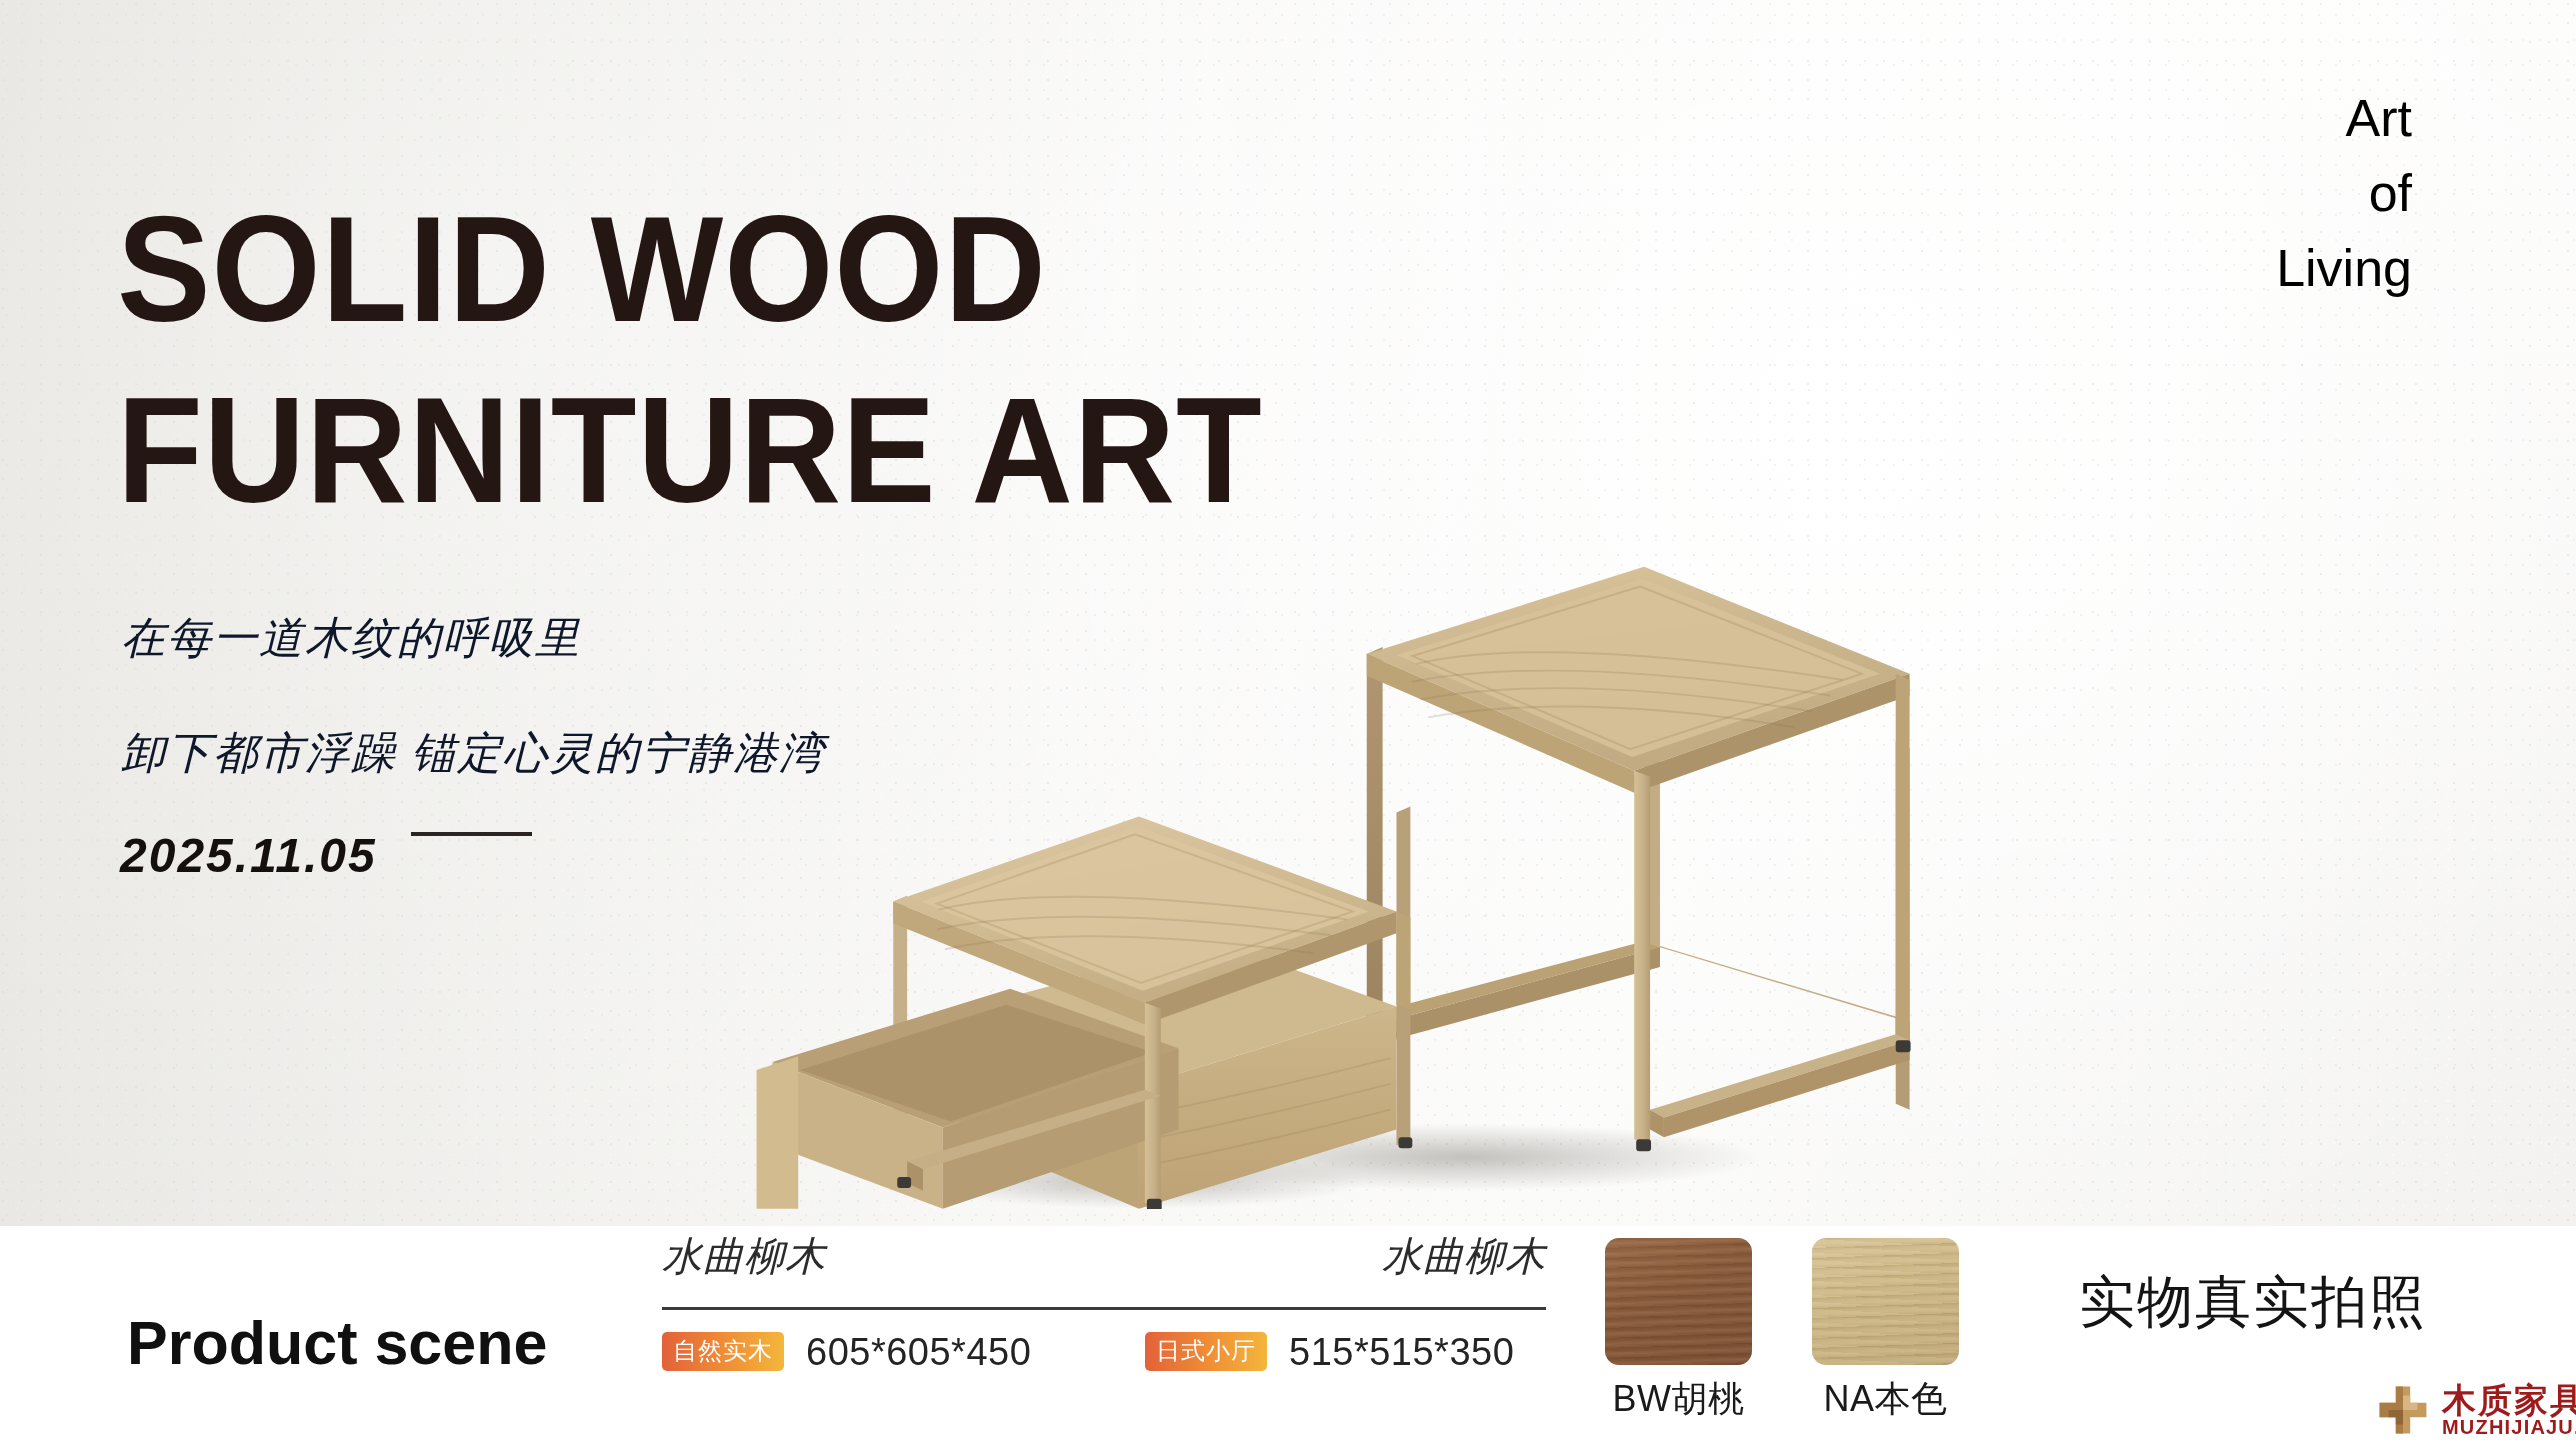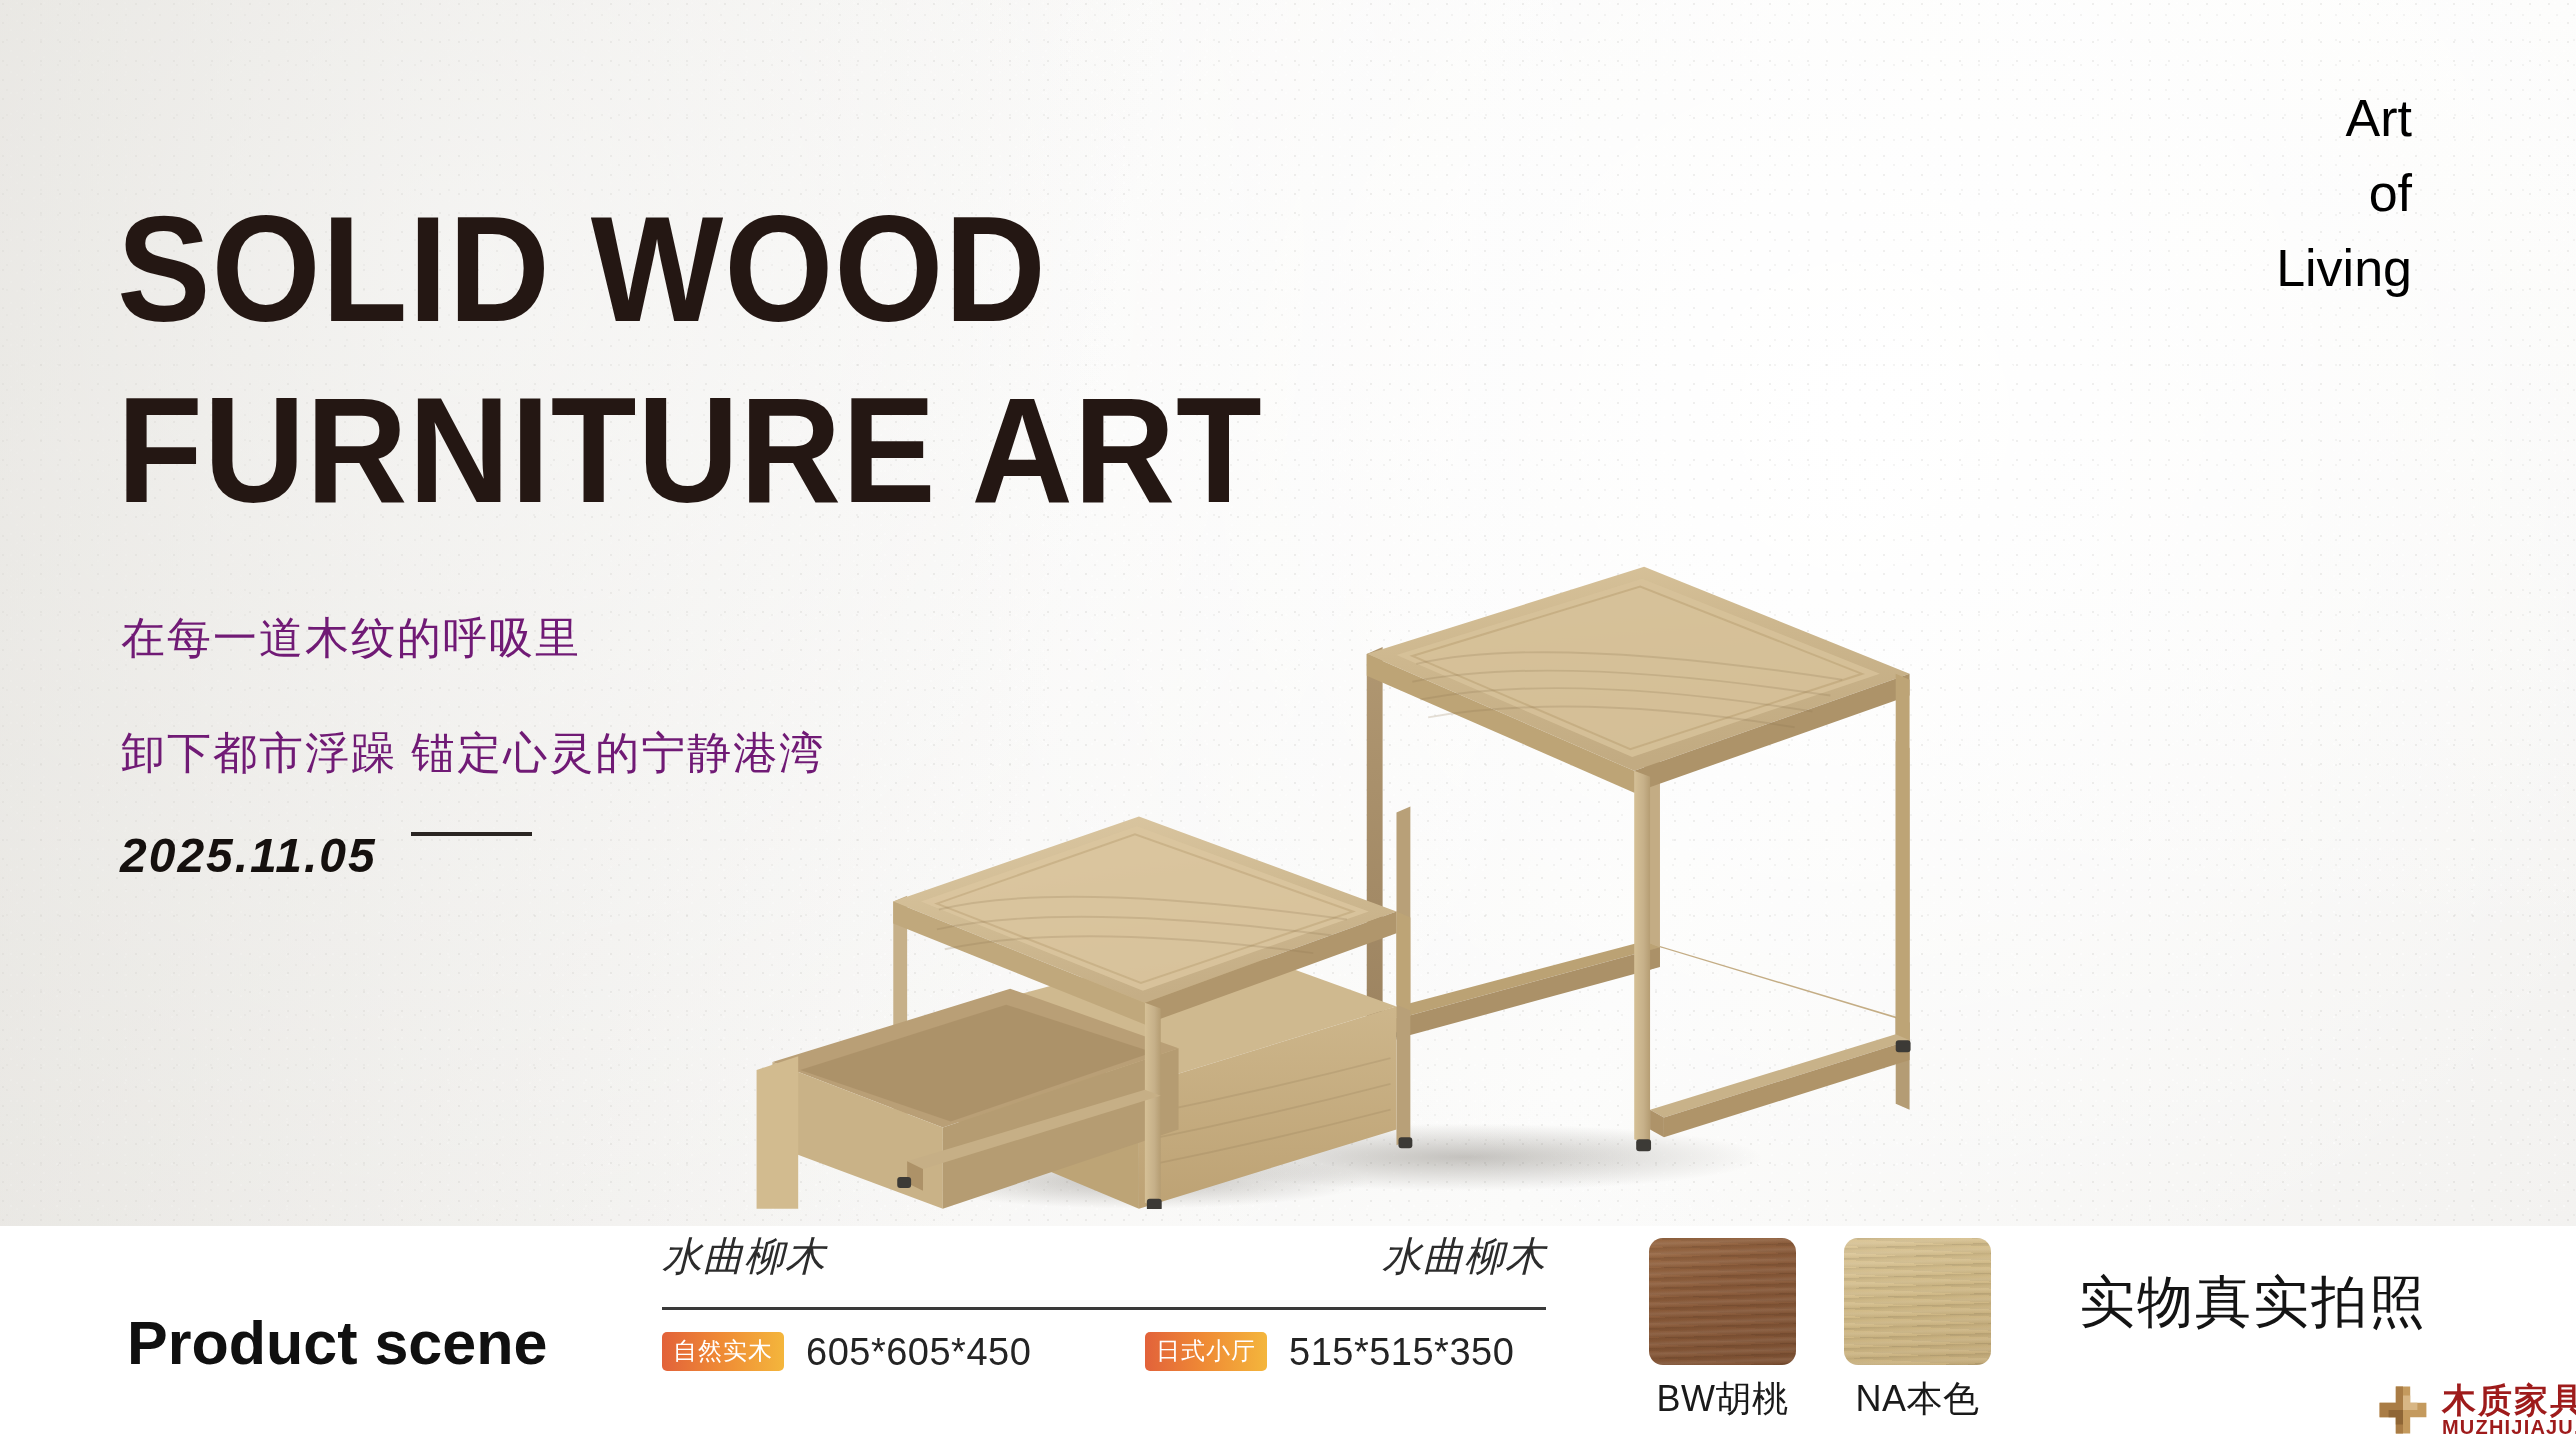--- a/index.html
+++ b/index.html
@@ -79,25 +79,26 @@
     top: 478px;
     color: #26211d;
     font-size: 47px;
     line-height: 1;
     letter-spacing: 2px;
     white-space: nowrap;
   }
   .body-line {
     position: absolute;
     left: 121px;
-    color: #701a75;
+    color: #0f172a;
     font-size: 44px;
     line-height: 1;
     letter-spacing: 2px;
     white-space: nowrap;
+    font-style: italic;
   }
   .body-line.l2 { top: 616px; }
   .body-line.l3 { top: 731px; }
 
   .datewrap {
     position: absolute;
     left: 120px;
     top: 832px;
     display: flex;
     align-items: flex-start;
@@ -228,22 +229,21 @@
     line-height: 1;
     white-space: nowrap;
   }
 
   
   .swatches {
     position: absolute;
     left: 1605px;
     top: 12px;
     display: flex;
-    gap: 48px;
-    margin-left: 44px;
+    gap: 60px;
   }
   .swatch { width: 147px; text-align: center; }
   .swatch-chip {
     width: 147px;
     height: 127px;
     border-radius: 14px;
     position: relative;
     overflow: hidden;
   }
   .swatch-chip::after {

